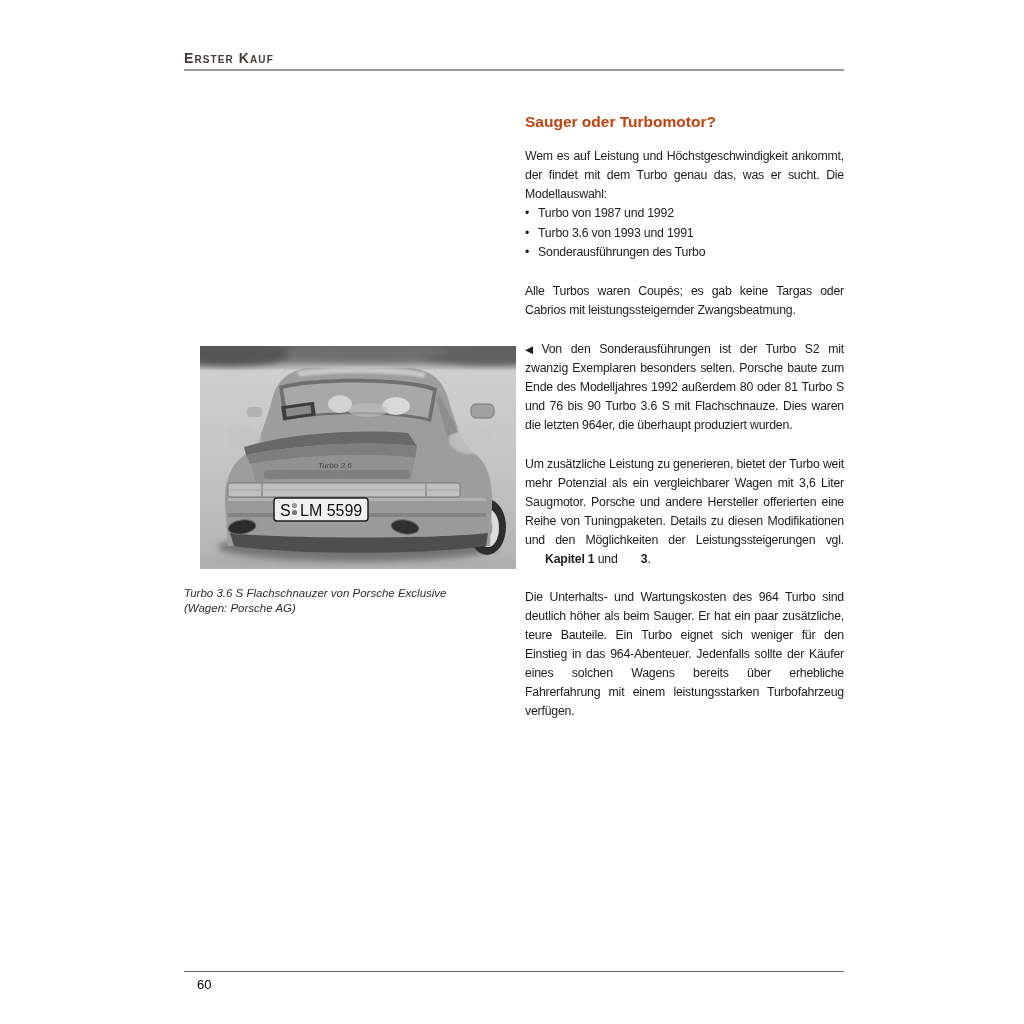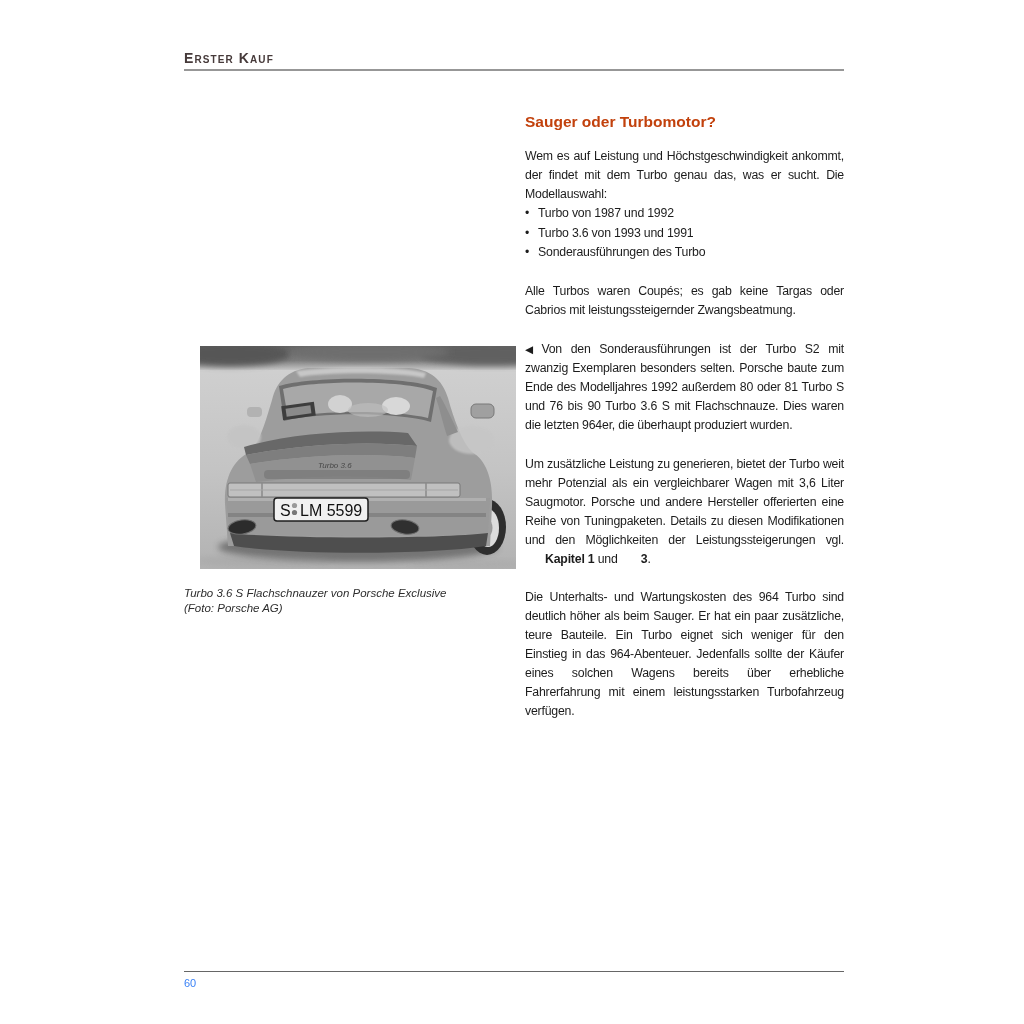--- a/index.html
+++ b/index.html
@@ -27,21 +27,21 @@
     letter-spacing:-0.2px;text-align:justify;
   }
   .column p.no-gap{margin-bottom:0;}
   .model-list{margin:0 0 19.6px 0;}
   .bullet-row{display:flex;font-size:12.3px;line-height:19.6px;letter-spacing:-0.2px;}
   .bullet-row .bullet{width:13px;flex:0 0 13px;}
   .marker{font-size:10.5px;padding-right:3px;}
   .bold{font-weight:700;margin-left:20px;}
 
   .foot-rule{position:absolute;left:184px;top:971px;width:660px;height:1px;background:#666;}
-  .page-num{position:absolute;left:184px;top:977px;font-size:11px;color:#3b82f6;}
+  .page-num{position:absolute;left:197px;top:977px;font-size:13px;color:#000000;}
 </style>
 </head>
 <body>
 
 <div class="page">
 
   <div class="running-head">Erster Kauf</div>
   <div class="head-rule"></div>
 
   <figure class="photo">
@@ -135,21 +135,21 @@
       <path d="M 30 187 C 80 193 240 193 288 187 L 286 200 C 230 209 90 209 34 200 Z" fill="#4e4e4e"></path>
       <ellipse cx="42" cy="181" rx="14" ry="7" fill="#2c2c2c" stroke="#6f6f6f" stroke-width="1" transform="rotate(-8 42 181)"></ellipse>
       <ellipse cx="205" cy="181" rx="14" ry="7" fill="#303030" stroke="#6f6f6f" stroke-width="1" transform="rotate(8 205 181)"></ellipse>
 
       <ellipse cx="60" cy="215" rx="70" ry="5" fill="#8f8f8f" opacity="0.25" filter="url(#soft)"></ellipse>
       <ellipse cx="270" cy="218" rx="60" ry="4" fill="#8f8f8f" opacity="0.2" filter="url(#soft)"></ellipse>
     </svg>
   </figure>
 
   <div class="caption l1">Turbo 3.6 S Flachschnauzer von Porsche Exclusive</div>
-  <div class="caption l2">(Foto: Porsche AG)</div>
+  <div class="caption l2">(Wagen: Porsche AG)</div>
 
   <section class="column">
     <h2>Sauger oder Turbomotor?</h2>
 
     <p class="no-gap">Wem es auf Leistung und Höchstgeschwindigkeit ankommt, der findet mit dem Turbo genau das, was er sucht. Die Modellauswahl:</p>
 
     <div class="model-list">
       <div class="bullet-row">
         <span class="bullet">•</span>
         <span>Turbo von 1987 und 1992</span>

